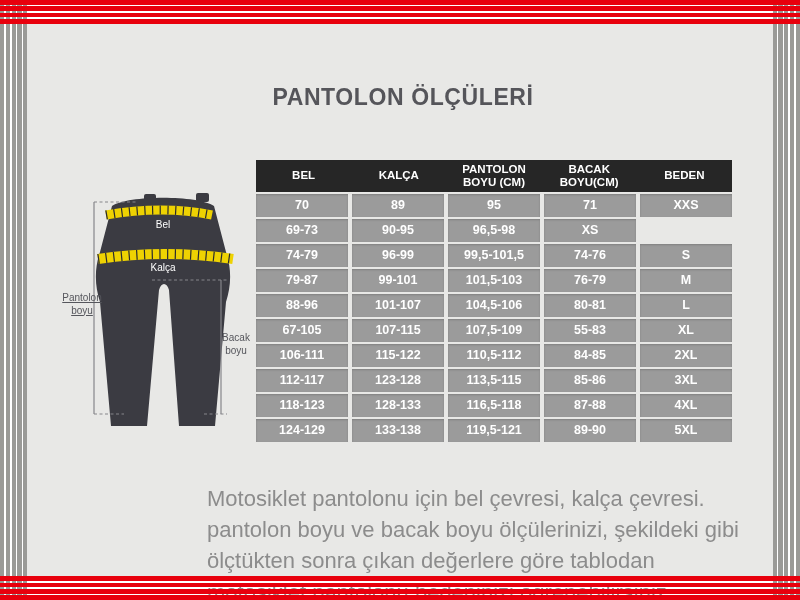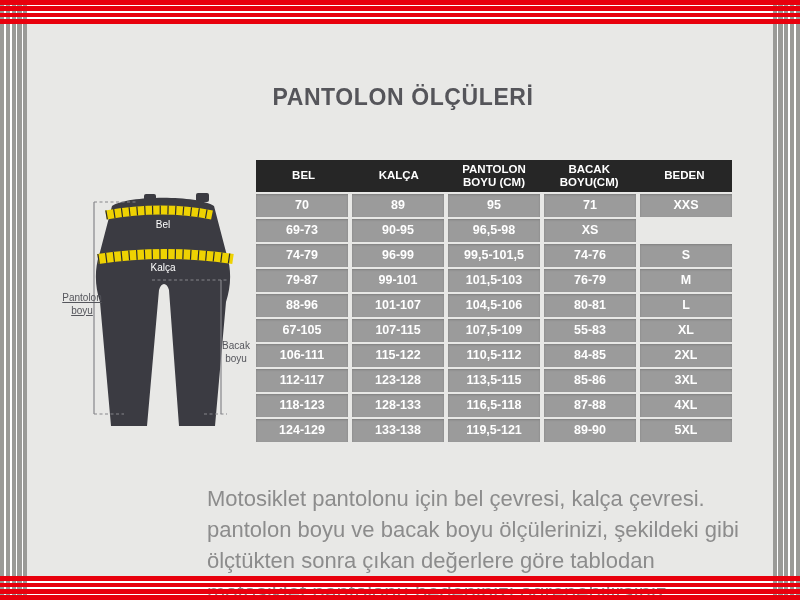--- a/index.html
+++ b/index.html
@@ -35,21 +35,21 @@
     text-align:center;font-size:23px;font-weight:bold;letter-spacing:.6px;
     color:var(--title-text,#55555a);
   }
   
   .diagram{position:absolute;left:21px;top:164px;width:215px;height:255px;}
   .diagram svg{position:absolute;left:0;top:0;}
   .lbl{position:absolute;font-size:10px;text-align:center;line-height:1.25;}
   .lbl-bel{left:90px;top:31px;width:50px;color:#fff;}
   .lbl-kalca{left:90px;top:74px;width:50px;color:#fff;}
   .lbl-pant{left:6px;top:104px;width:56px;color:#55565c;text-decoration:underline;}
-  .lbl-leg{left:164px;top:152px;width:48px;color:#55565c;}
+  .lbl-leg{left:164px;top:144px;width:48px;color:#55565c;}
   
   .size-table{position:absolute;left:229px;top:136px;width:476px;}
   .t-head{display:grid;grid-template-columns:repeat(5,1fr);background:var(--table-header-bg,#262626);height:32px;}
   .th{display:flex;align-items:center;justify-content:center;text-align:center;
       color:#fff;font-weight:bold;font-size:11.5px;line-height:1.15;padding:0 2px;}
   .t-body{margin-top:2px;display:flex;flex-direction:column;gap:2px;border-radius:19px;}
   .t-row{display:grid;grid-template-columns:repeat(5,1fr);gap:0 4px;}
   .t-cell{background:var(--cell-bg,#9b9b9b);color:var(--cell-text,#fff);
       font-weight:bold;font-size:12.5px;height:23px;line-height:23px;text-align:center;
       box-shadow:inset 0 1px 2px rgba(0,0,0,.18);}

